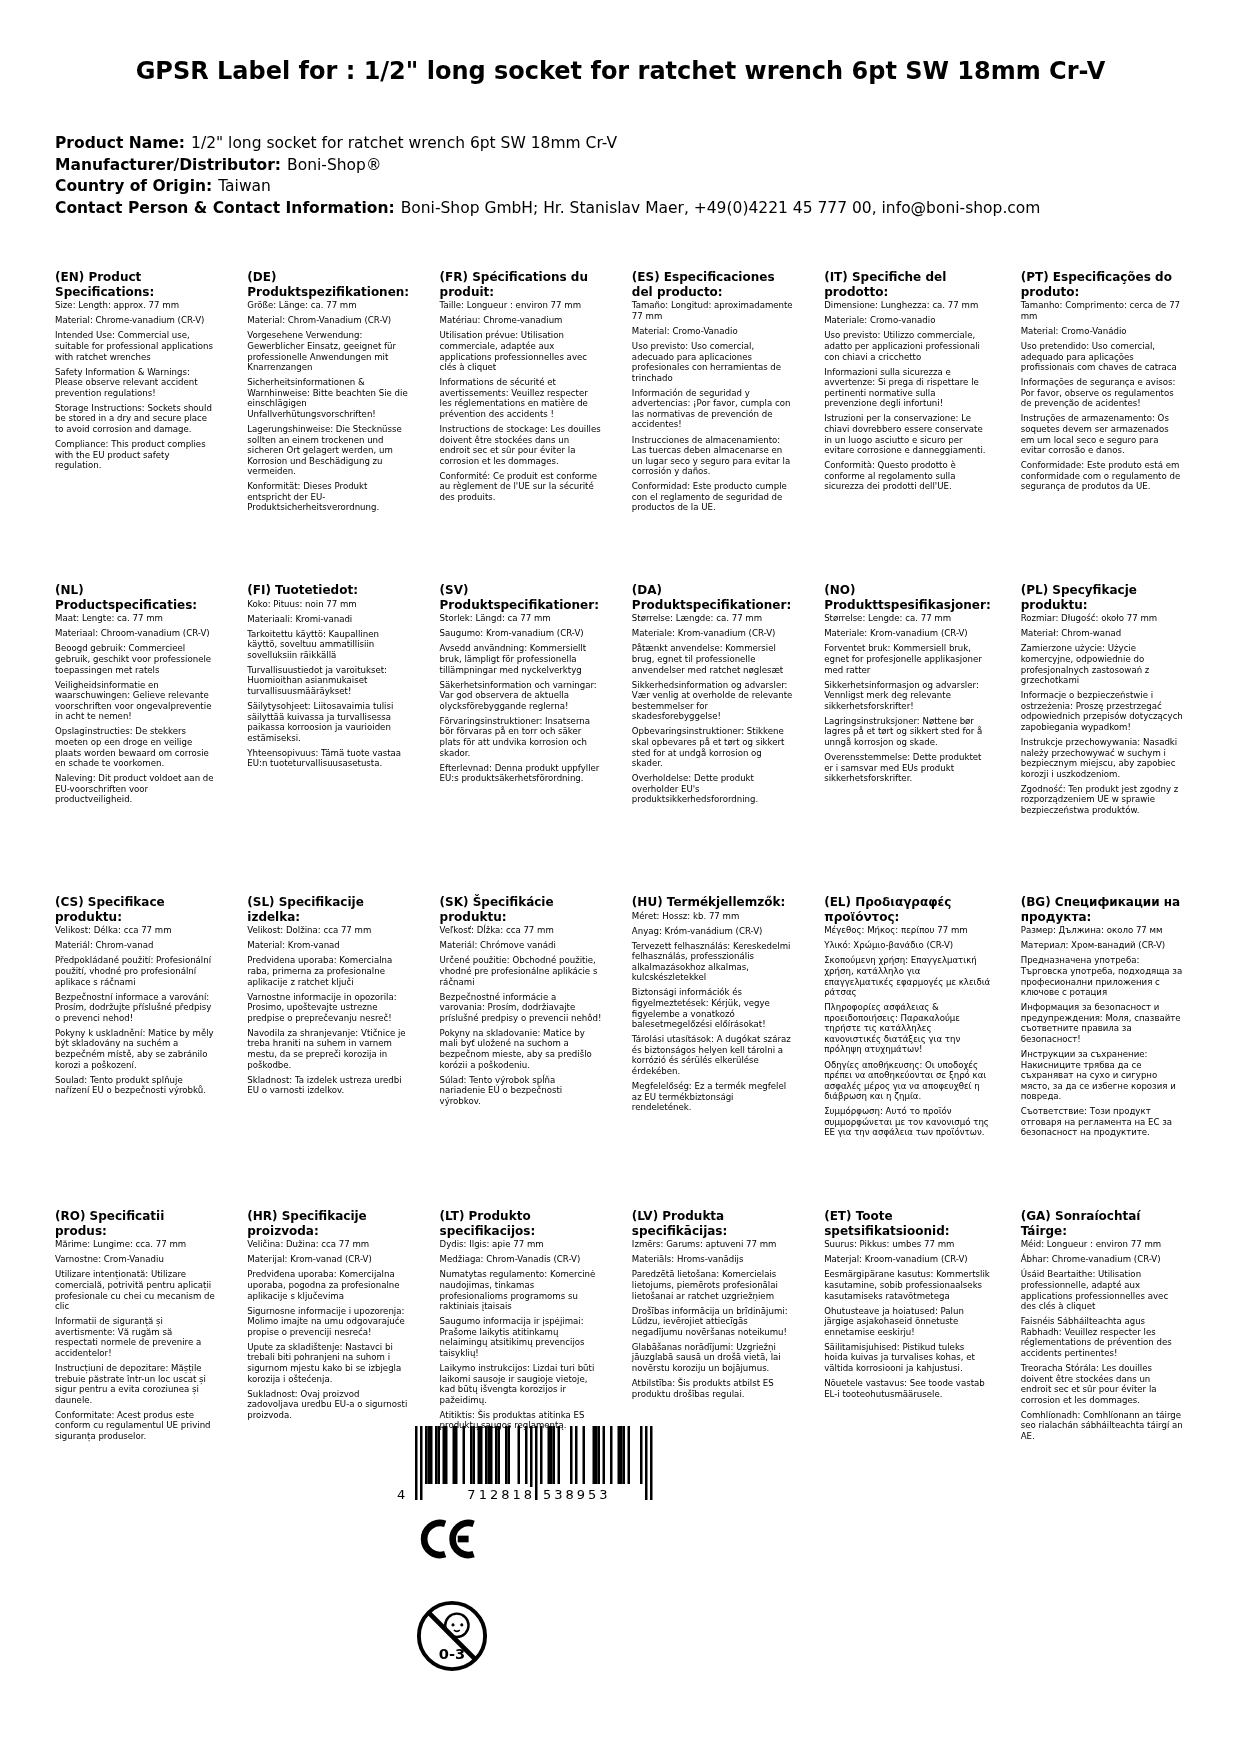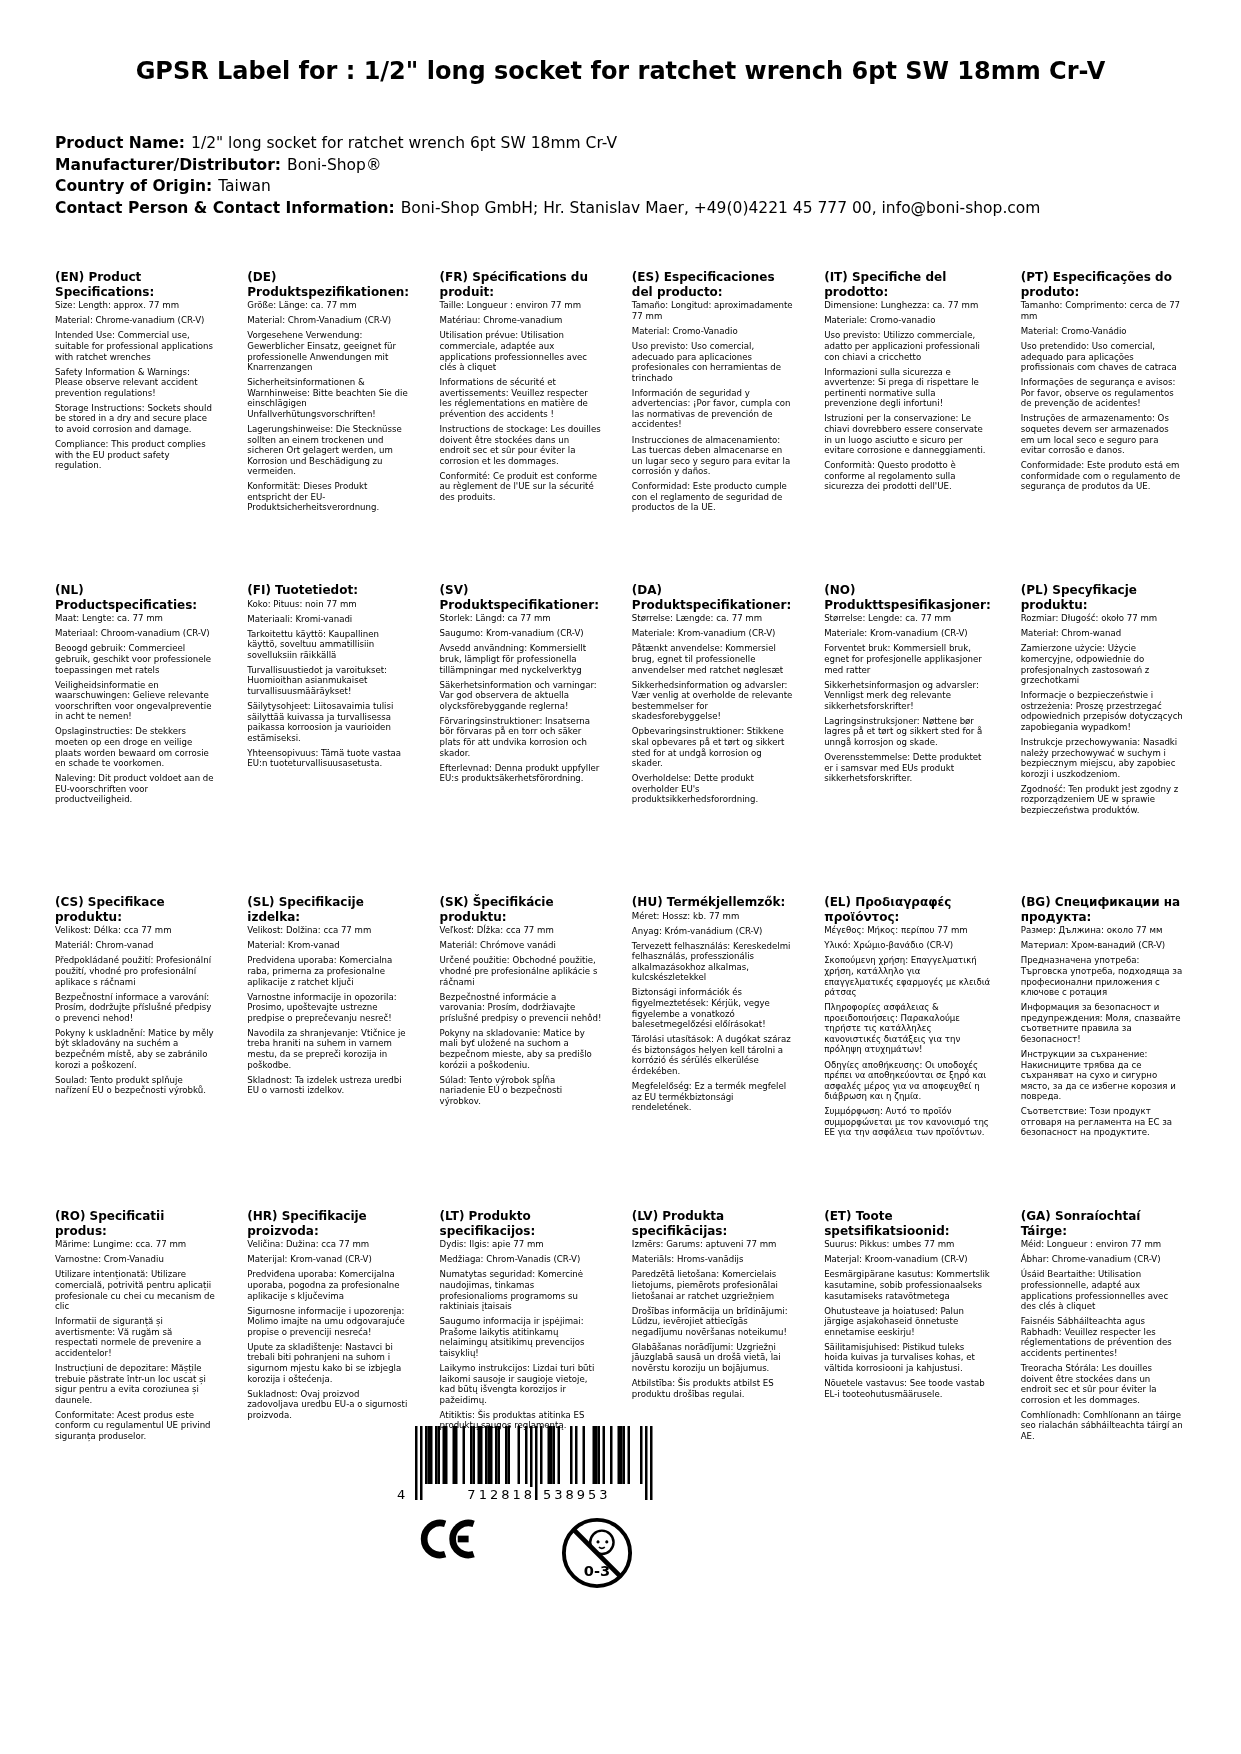--- a/index.html
+++ b/index.html
@@ -63,23 +63,24 @@
     font-size:13px;
     line-height:15px;
     background:#fff;
   }
   .bc-left{left:-18px;}
   .bc-g1{left:20px;width:100px;text-align:right;letter-spacing:3px;}
   .bc-g2{left:128px;width:100px;text-align:left;letter-spacing:3px;}
   .symbol-row{
     display:flex;
     align-items:flex-start;
-    gap:83px;
+    gap:37px;
     margin-top:14px;
     padding-left:22px;
+    flex-direction:column;
   }
 </style>
 </head>
 <body>
 
 <div class="page">
 
   <h1 class="title">GPSR Label for : 1/2" long socket for ratchet wrench 6pt SW 18mm Cr-V</h1>
 
   <div class="product-info" id="product-info">
@@ -267,21 +268,21 @@
         <p class="spec-par">Materijal: Krom-vanad (CR-V)</p>
         <p class="spec-par">Predviđena uporaba: Komercijalna uporaba, pogodna za profesionalne aplikacije s ključevima</p>
         <p class="spec-par">Sigurnosne informacije i upozorenja: Molimo imajte na umu odgovarajuće propise o prevenciji nesreća!</p>
         <p class="spec-par">Upute za skladištenje: Nastavci bi trebali biti pohranjeni na suhom i sigurnom mjestu kako bi se izbjegla korozija i oštećenja.</p>
         <p class="spec-par">Sukladnost: Ovaj proizvod zadovoljava uredbu EU-a o sigurnosti proizvoda.</p>
       </div>
       <div class="spec-block">
         <div class="spec-heading">(LT) Produkto specifikacijos:</div>
         <p class="spec-par">Dydis: Ilgis: apie 77 mm</p>
         <p class="spec-par">Medžiaga: Chrom-Vanadis (CR-V)</p>
-        <p class="spec-par">Numatytas seguridad: Komercinė naudojimas, tinkamas profesionalioms programoms su raktiniais įtaisais</p>
+        <p class="spec-par">Numatytas regulamento: Komercinė naudojimas, tinkamas profesionalioms programoms su raktiniais įtaisais</p>
         <p class="spec-par">Saugumo informacija ir įspėjimai: Prašome laikytis atitinkamų nelaimingų atsitikimų prevencijos taisyklių!</p>
         <p class="spec-par">Laikymo instrukcijos: Lizdai turi būti laikomi sausoje ir saugioje vietoje, kad būtų išvengta korozijos ir pažeidimų.</p>
         <p class="spec-par">Atitiktis: Šis produktas atitinka ES produktų saugos reglamentą.</p>
       </div>
       <div class="spec-block">
         <div class="spec-heading">(LV) Produkta specifikācijas:</div>
         <p class="spec-par">Izmērs: Garums: aptuveni 77 mm</p>
         <p class="spec-par">Materiāls: Hroms-vanādijs</p>
         <p class="spec-par">Paredzētā lietošana: Komercielais lietojums, piemērots profesionālai lietošanai ar ratchet uzgriežņiem</p>
         <p class="spec-par">Drošības informācija un brīdinājumi: Lūdzu, ievērojiet attiecīgās negadījumu novēršanas noteikumu!</p>

